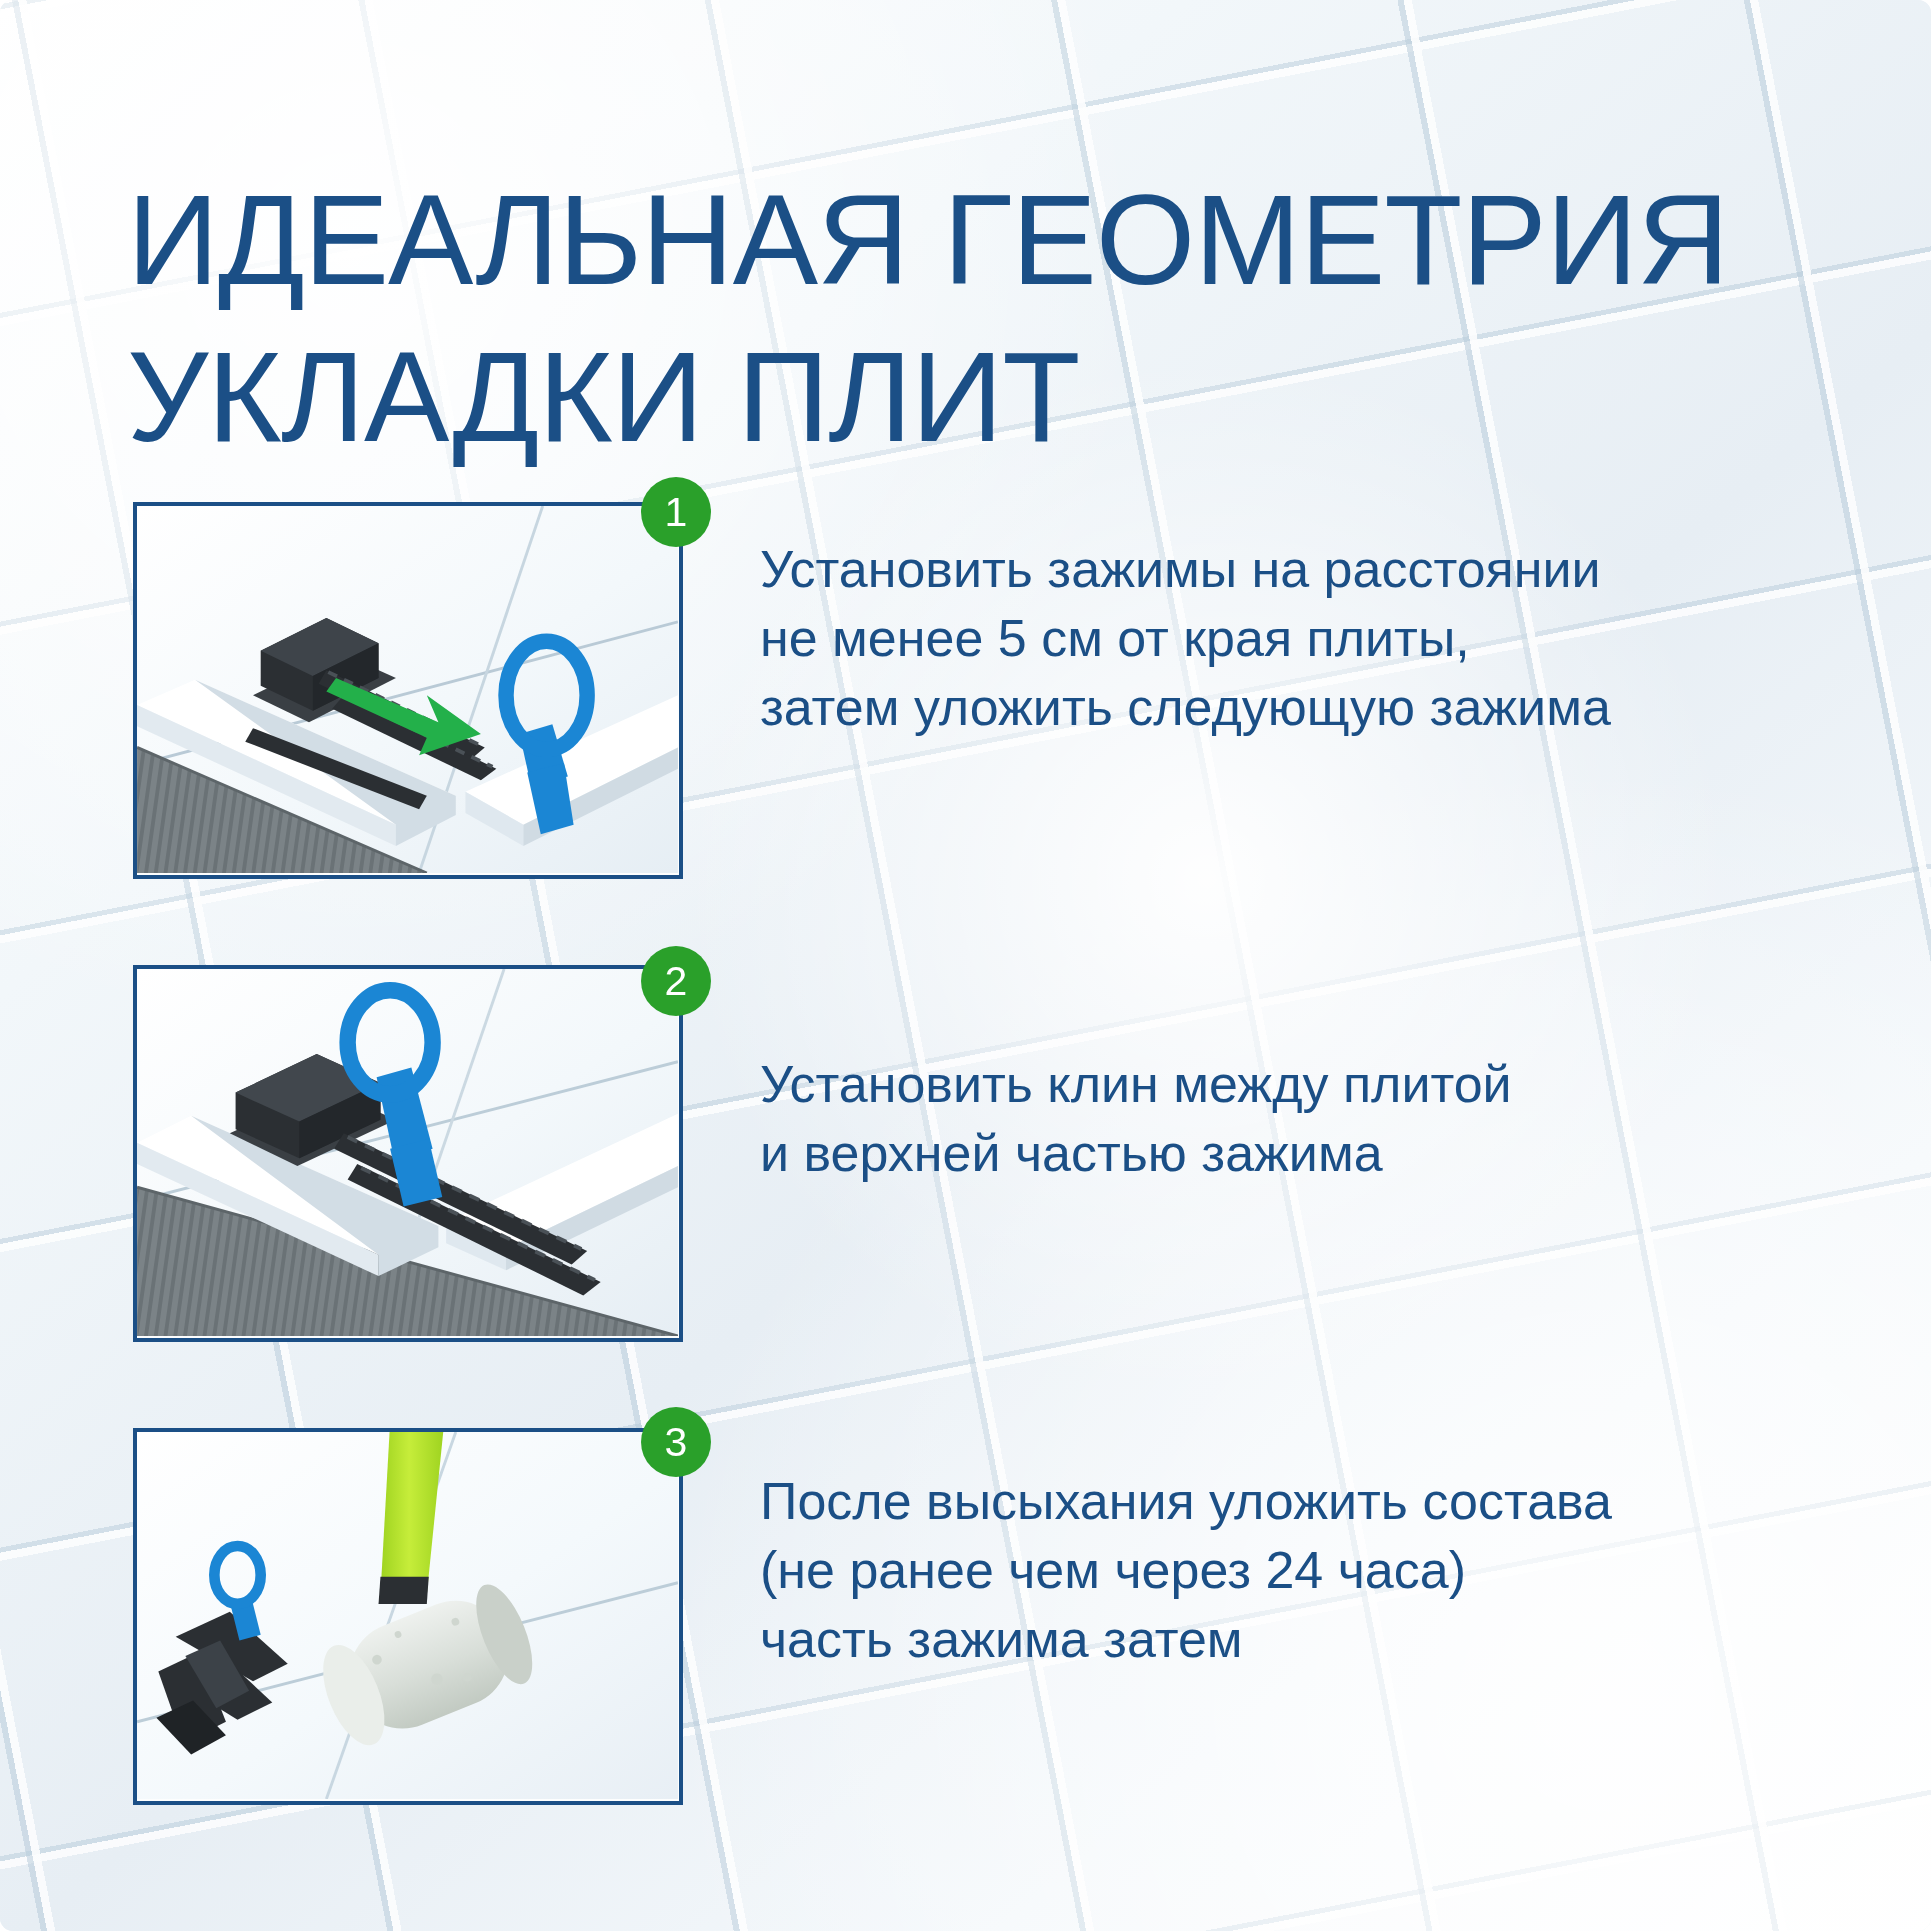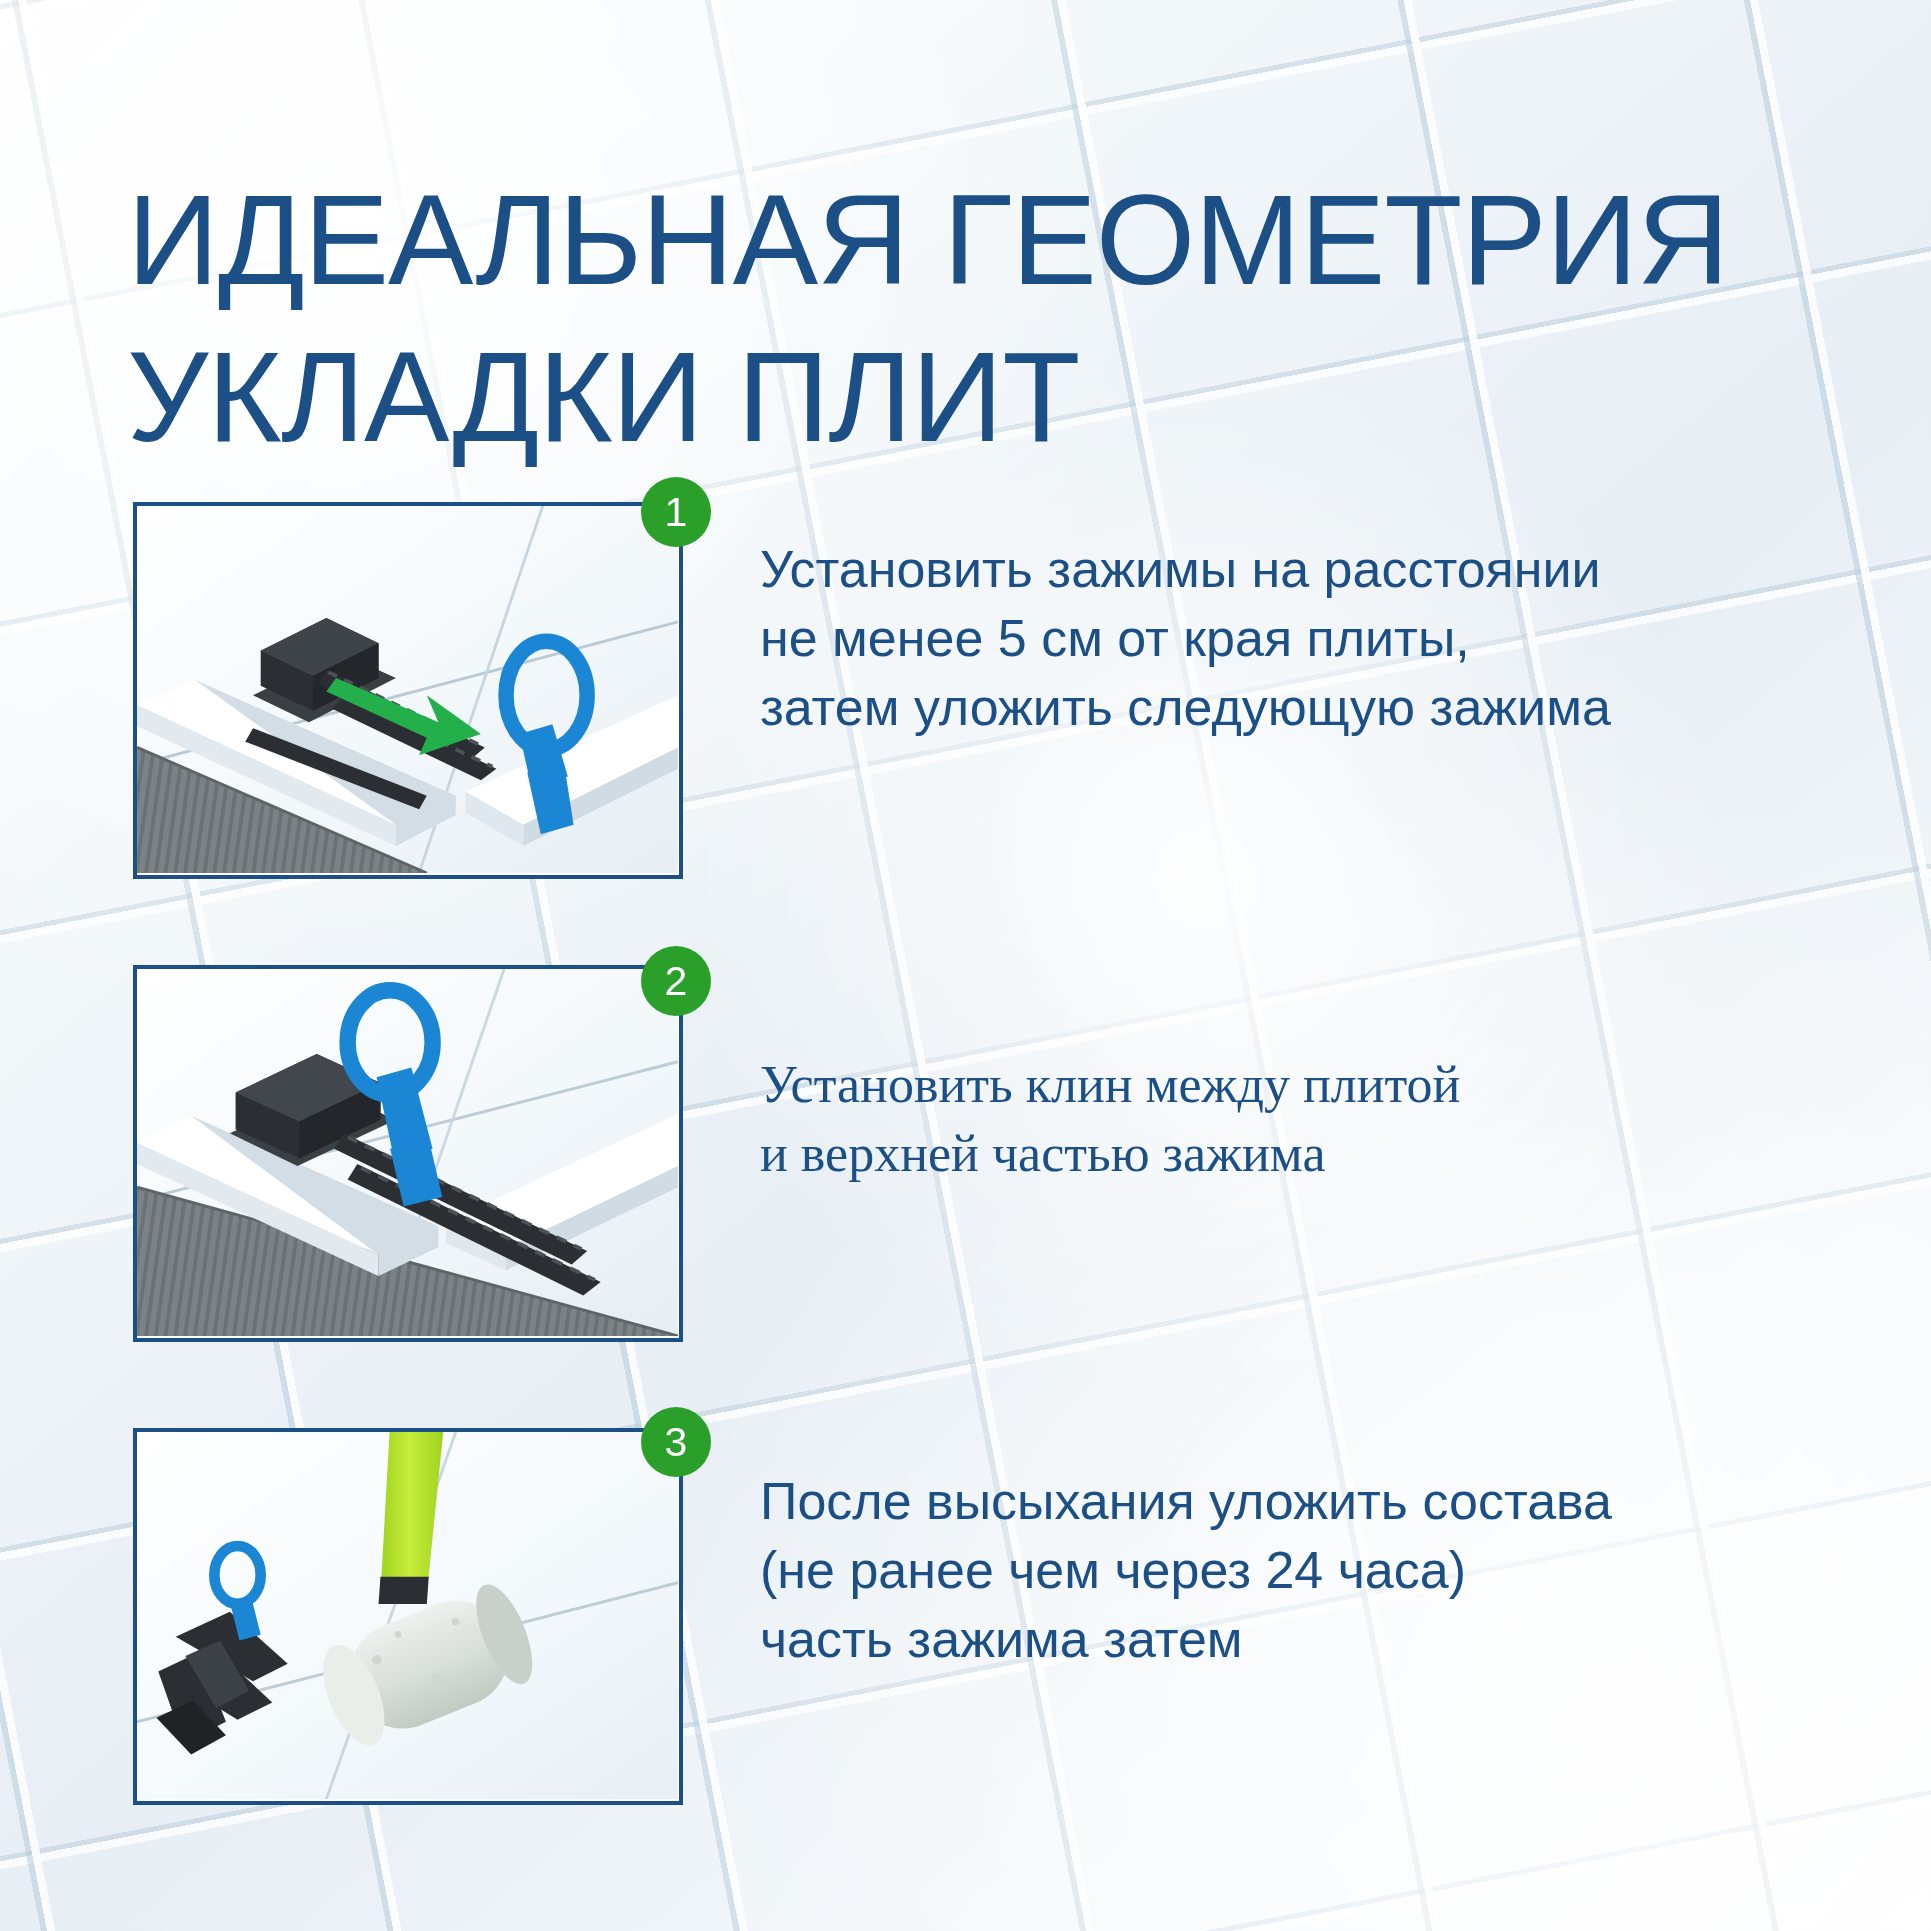--- a/index.html
+++ b/index.html
@@ -12,20 +12,21 @@
     font-family: "Liberation Sans", sans-serif;
     overflow: hidden;
   }
 
   .poster {
     position: relative;
     width: 1931px;
     height: 1931px;
     background: #eef3f7;
     overflow: hidden;
+    border-radius: 13px;
   }
 
   
   .bg {
     position: absolute;
     inset: 0;
     background:
       linear-gradient(140deg, #ffffff 0%, #f2f7fa 28%, #e7eef4 55%, #f4f8fb 78%, #ffffff 100%);
   }
   .bg-sheen-1 {
@@ -149,21 +150,21 @@
     margin-top: 33px;
     color: #1b4f86;
     font-size: 52px;
     line-height: 1.33;
     max-width: 1081px;
   }
   .step-text .l { display: block; white-space: nowrap; }
 
   .step-2 .badge { top: -19.3px; }
   .step-3 .badge { top: -21px; }
-  .step-2 .step-text { margin-top: 85px; font-family: Liberation Serif, serif; }
+  .step-2 .step-text { margin-top: 85px; }
   .step-3 .step-text { margin-top: 39px; }
 
   svg { display: block; }
 </style>
 </head>
 <body>
 
 <div class="poster">
 
   <div class="bg">

